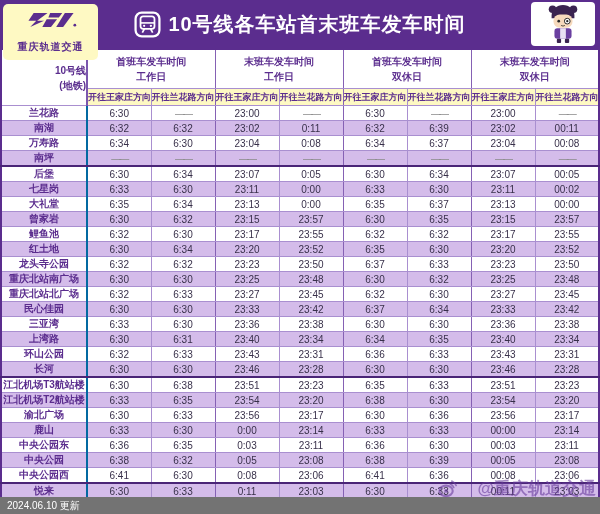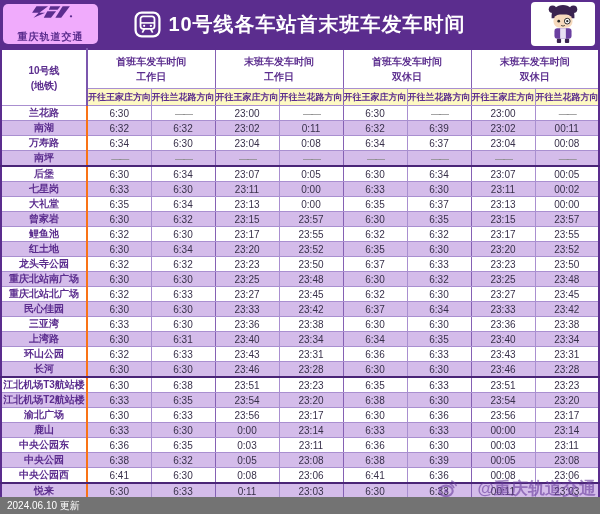--- a/index.html
+++ b/index.html
@@ -2,42 +2,42 @@
 <html><head>
 <meta charset="utf-8">
 <style>
   html,body{margin:0;padding:0;}
   .page{width:600px;height:514px;position:relative;overflow:hidden;background:#fff;
         font-family:"Liberation Sans", sans-serif;}
 
   
   .banner{height:48px;background:#5b2d8e;position:relative;
           display:flex;align-items:center;justify-content:center;}
-  .logo-box{position:absolute;left:3px;top:4px;width:95px;height:40px;background:#f0abfc;
+  .logo-box{position:absolute;left:3px;top:4px;width:95px;height:56px;background:#fef9c3;
             border-radius:5px;display:flex;flex-direction:column;align-items:center;justify-content:center;gap:10px;}
   .logo-text{color:#5b2d8e;font-weight:bold;font-size:10px;letter-spacing:1px;white-space:nowrap;}
   .title-wrap{display:flex;align-items:center;gap:7px;color:#fff;font-weight:bold;
               font-size:20px;letter-spacing:1px;white-space:nowrap;}
   .mascot-box{position:absolute;right:5px;top:2px;width:64px;height:44px;background:#fff;
               border-radius:4px;display:flex;align-items:center;justify-content:center;}
 
   
   table{width:600px;border-collapse:collapse;table-layout:fixed;}
   col.station-col{width:86px;}
   th,td{padding:0;text-align:center;vertical-align:middle;border:1px solid #a98fd0;
         overflow:hidden;white-space:nowrap;}
   table{border:2px solid #5b2d8e;}
   thead tr.group-row th{background:#fff;color:#5b2d8e;font-weight:bold;height:38px;font-size:10px;line-height:1.5;}
   thead tr.dir-row th{background:#fef9c3;color:#5b2d8e;font-weight:bold;height:16px;font-size:9px;}
   th.line-cell{background:#fff;color:#5b2d8e;font-weight:bold;font-size:11px;line-height:1.45;
-               border-right:2px solid #7c57ae;}
+               border-right:2px solid #7c57ae;text-align:right;}
   tbody td{height:13.6px;font-size:10px;}
   tbody tr{height:14.6px;}
   tbody tr:nth-child(even){background:#d4bcea;}
-  tbody td.station{color:#5b2d8e;font-weight:bold;border-right:2px solid #f97316;}
+  tbody td.station{color:#5b2d8e;font-weight:bold;border-right:2px solid #0369a1;}
   tbody td.time{color:#38304a;}
   tbody td.dash{color:#8a8a8a;letter-spacing:-2px;}
   td.group-sep,th.group-sep{border-right:1.6px solid #8561b4;}
   tr.section-end td{border-bottom:2px solid #4a2577;}
 
   
   .footer{position:absolute;bottom:0;left:0;width:600px;height:17px;background:#737373;
           color:#fff;font-size:10px;display:flex;align-items:center;box-sizing:border-box;padding-left:7px;}
 
   

